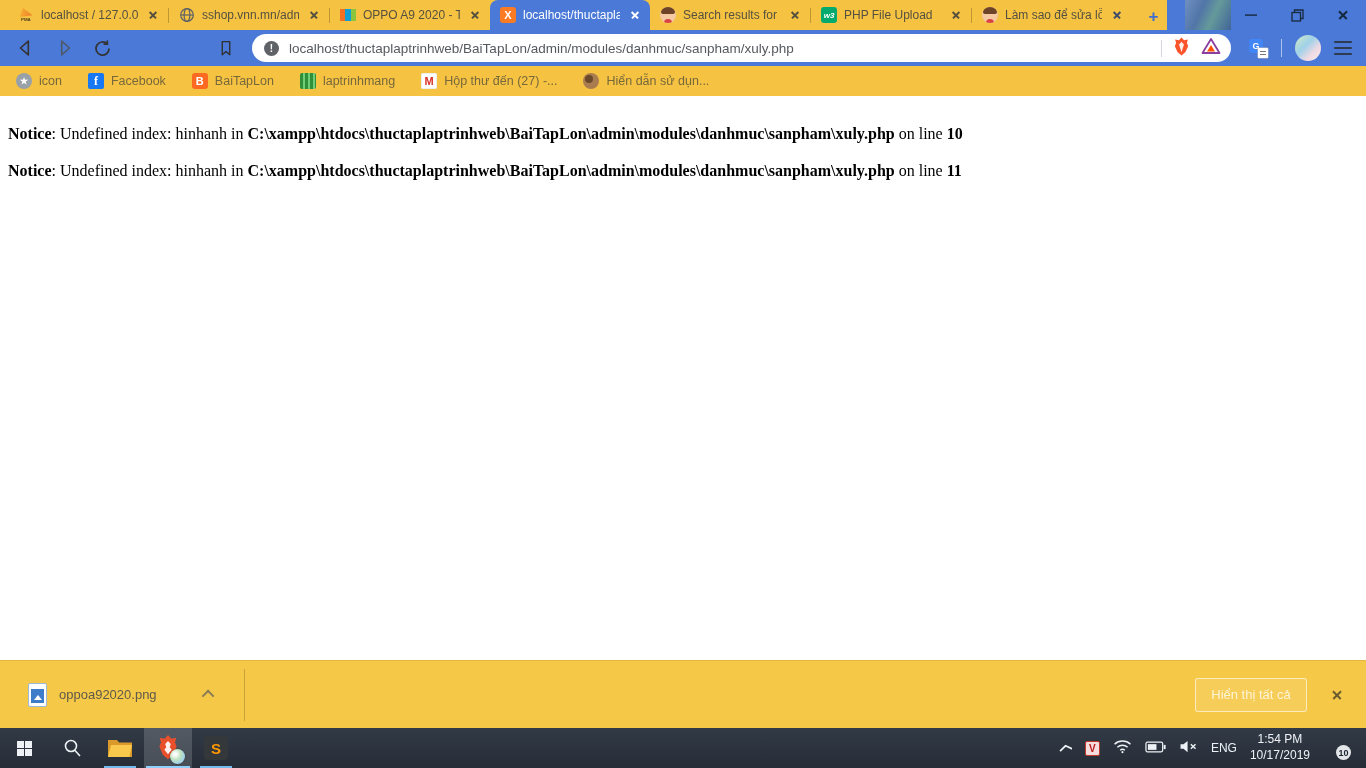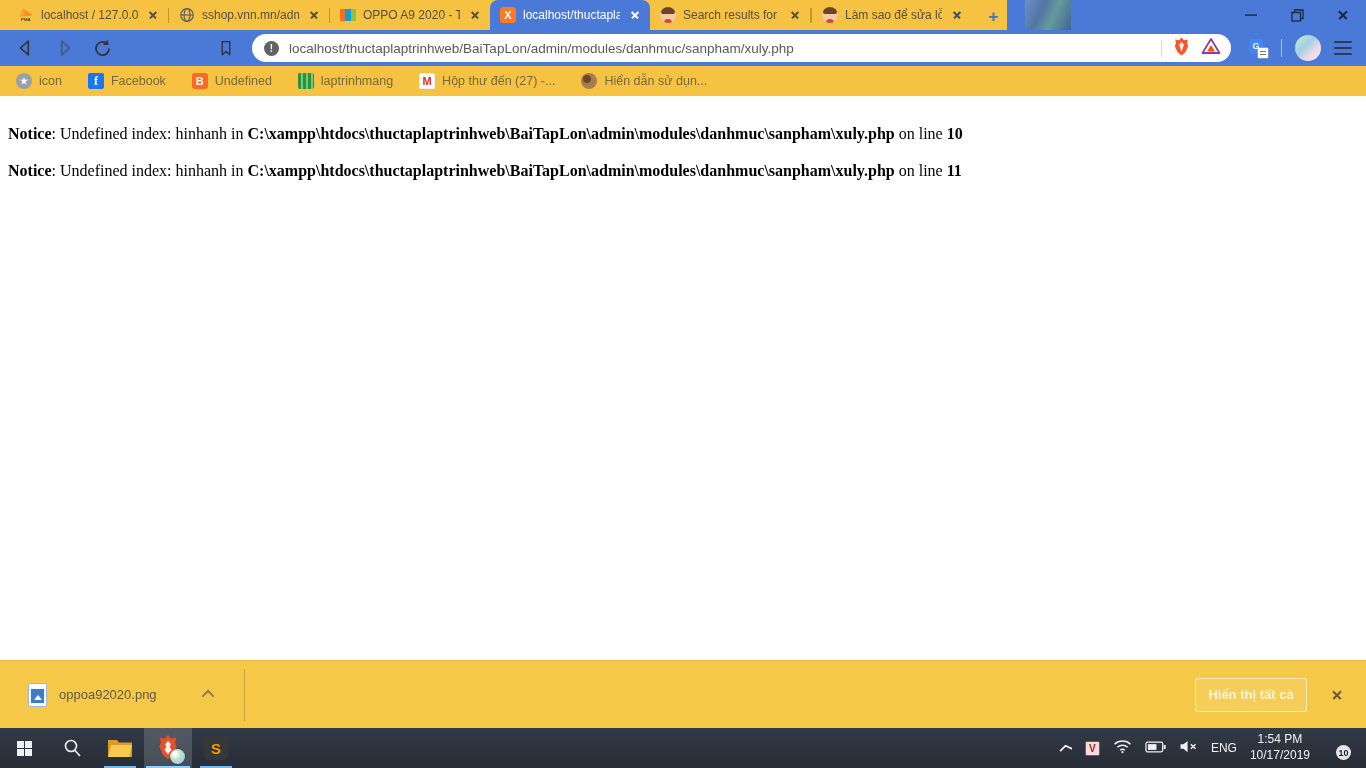--- a/index.html
+++ b/index.html
@@ -106,21 +106,21 @@
   .dl-fileic::before { content:""; position:absolute; left:2px; top:5px; right:2px; bottom:3px; background:#3d7cc9; }
   .dl-fileic::after { content:""; position:absolute; left:5px; bottom:6px; border-left:4px solid transparent;
     border-right:4px solid transparent; border-bottom:5px solid #fff; }
   .dl-name { font-size:13px; color:#5e5a4a; margin:0 0 0 12px; }
   .dl-caret { width:9px; height:9px; border-left:2px solid #8a7d55; border-top:2px solid #8a7d55;
     transform:rotate(45deg) translateY(2px); margin-left:48px; }
   .dl-div { width:1px; height:52px; background:rgba(90,70,20,.28); margin-left:30px; }
   .dl-spacer { flex:1; }
   .showall-btn { min-width:112px; height:34px; border:1px solid rgba(255,255,255,.6); border-radius:3px;
     background:rgba(255,255,255,.10); color:rgba(255,252,235,.85); font-size:13px;
-    display:flex; align-items:center; justify-content:center; padding:0 12px;font-weight:bold; }
+    display:flex; align-items:center; justify-content:center; padding:0 12px; }
   .dl-close { color:#6a5c31; margin:0 6px 0 22px; }
 
   
   .taskbar { position:absolute; top:728px; left:0; width:1366px; height:40px;
     background:linear-gradient(180deg,#323a46 0%,#262d37 100%); display:flex; align-items:stretch; }
   .tb-cell { width:48px; display:flex; align-items:center; justify-content:center; position:relative; }
   .tb-cell.open::after { content:""; position:absolute; left:8px; right:8px; bottom:0; height:2px; background:#76b9ed; }
   .tb-cell.active-app { background:rgba(255,255,255,.16); }
   .tb-cell.active-app::after { left:2px; right:2px; background:#8fd0ff; }
   .start-grid { width:15px; height:15px; display:grid; grid-template-columns:7px 7px; grid-template-rows:7px 7px; gap:1px; }
@@ -188,20 +188,25 @@
         <span class="fav fav-xampp">X</span>
         <span class="tab-title">localhost/thuctaplap</span>
         <span class="xbars small" style="color:#fff"></span>
       </div>
       <div class="tab">
         <span class="fav fav-face"></span>
         <span class="tab-title">Search results for 'up</span>
         <span class="xbars small" style="color:#55503f"></span>
       </div>
       <span class="tab-sep"></span>
+      <div class="tab">
+        <span class="fav fav-w3">w3</span>
+        <span class="tab-title">PHP File Upload</span>
+        <span class="xbars small" style="color:#55503f"></span>
+      </div>
       <span class="tab-sep"></span>
       <div class="tab">
         <span class="fav fav-face"></span>
         <span class="tab-title">Làm sao để sửa lỗi k</span>
         <span class="xbars small" style="color:#3d4a6b"></span>
       </div>
     </div>
     <div class="newtab">+</div>
     <div class="frame-right">
       <span class="frame-texture"></span>
@@ -282,21 +287,21 @@
     <div class="bm-item">
       <span class="bm-ic bm-star">★</span>
       <span>icon</span>
     </div>
     <div class="bm-item">
       <span class="bm-ic bm-fb">f</span>
       <span>Facebook</span>
     </div>
     <div class="bm-item">
       <span class="bm-ic bm-blog">B</span>
-      <span>Undefined</span>
+      <span>BaiTapLon</span>
     </div>
     <div class="bm-item">
       <span class="bm-ic bm-green"></span>
       <span>laptrinhmang</span>
     </div>
     <div class="bm-item">
       <span class="bm-ic bm-gmail">M</span>
       <span>Hộp thư đến (27) -...</span>
     </div>
     <div class="bm-item">

